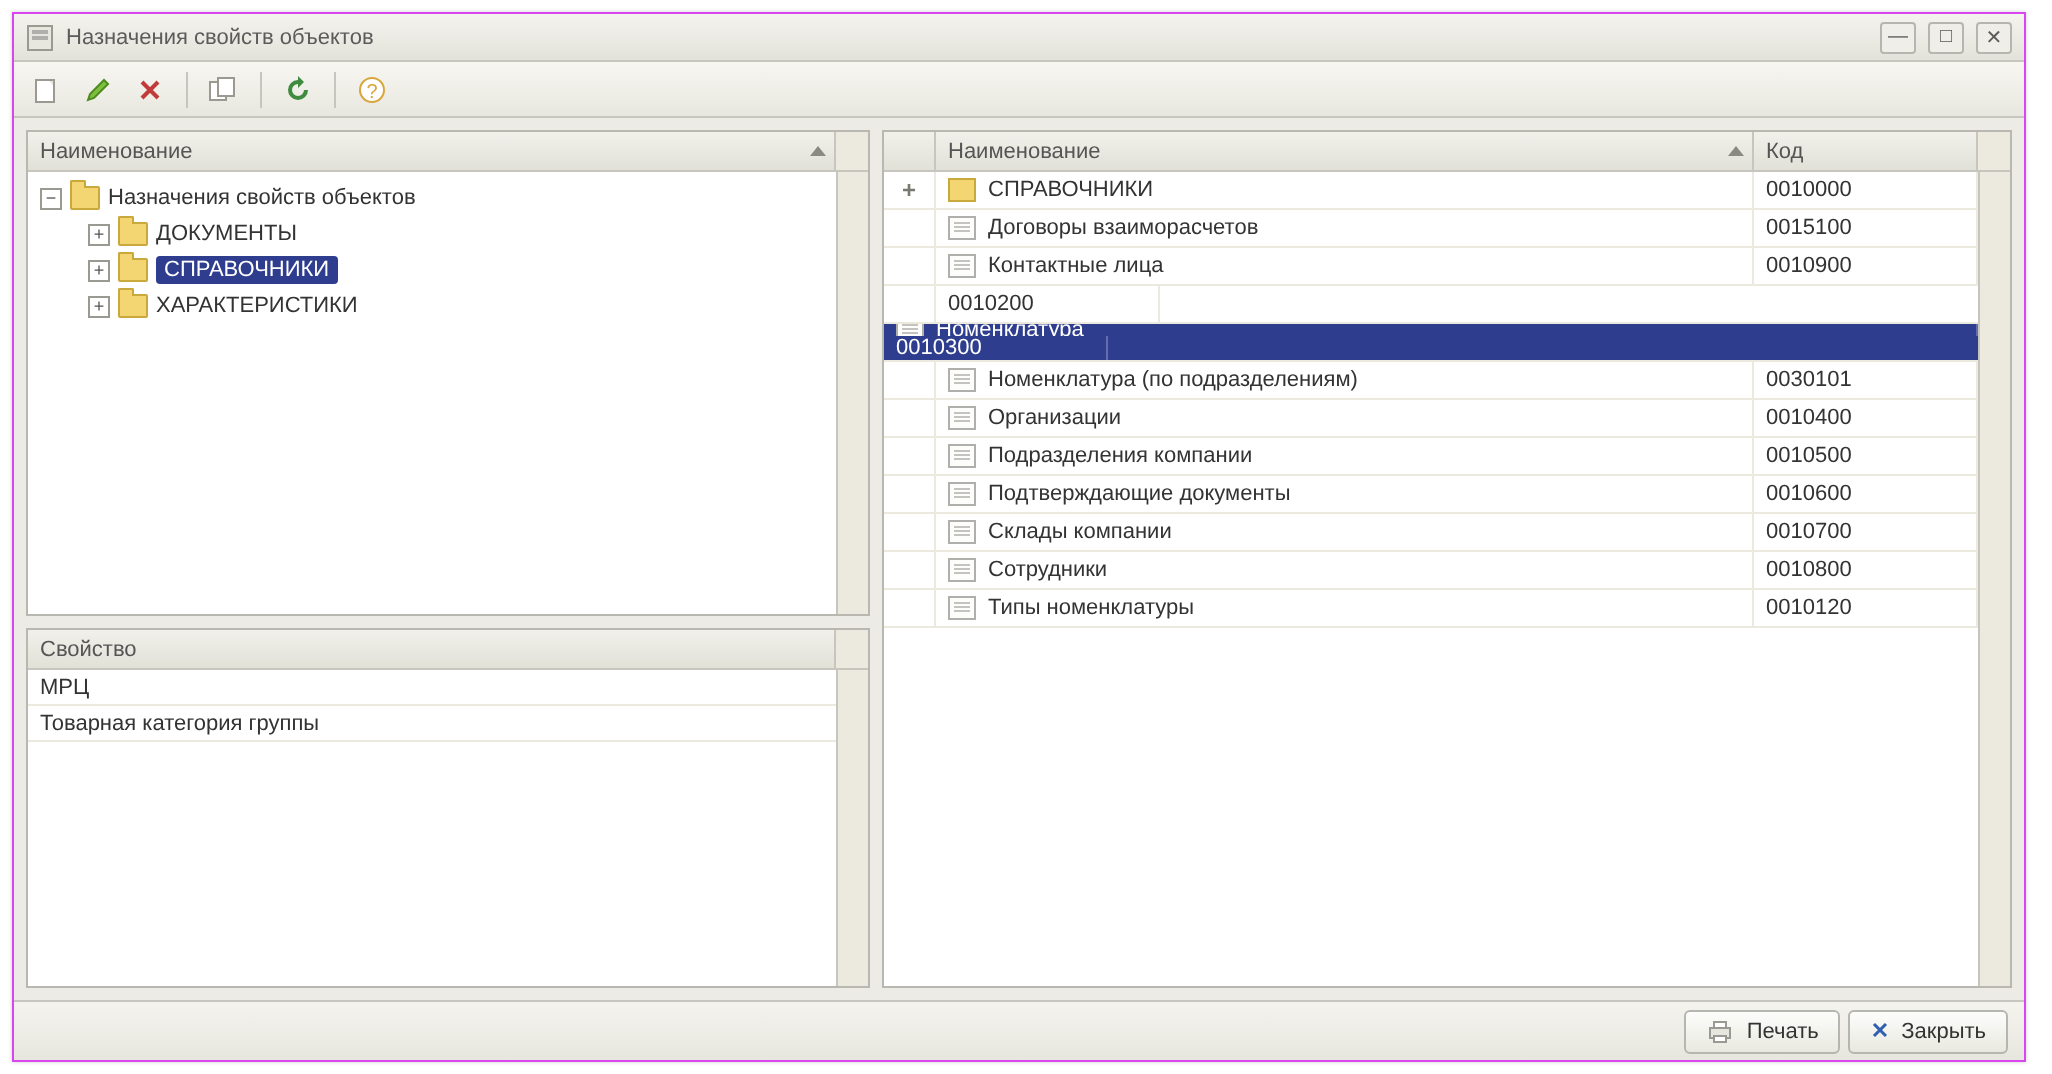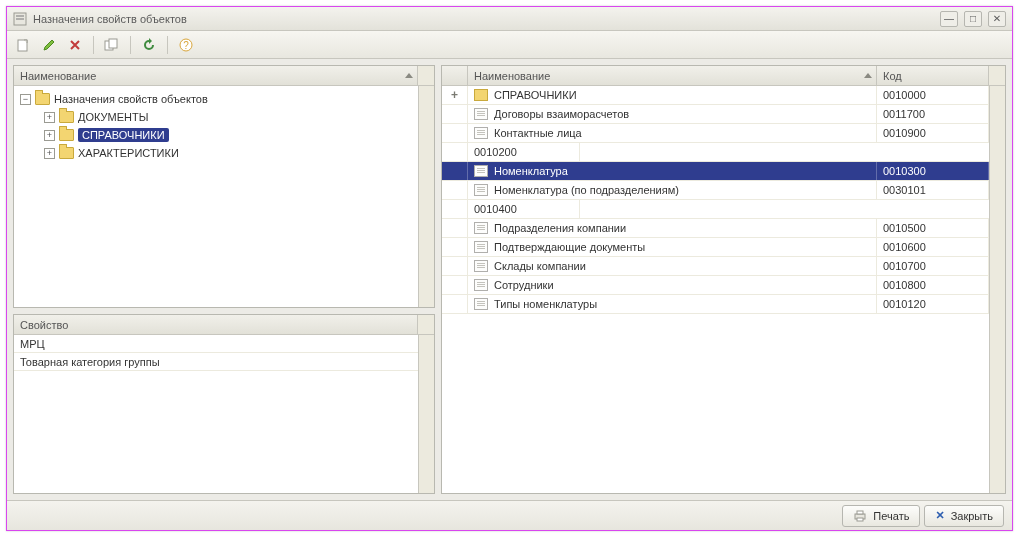--- a/index.html
+++ b/index.html
@@ -160,21 +160,21 @@
     padding: 0 6px;
   }
   
   .grid-body { }
   .grid-row {
     display: flex;
     height: 19px;
     border-bottom: 1px solid #eceade;
     align-items: stretch;
   }
-  .grid-row.selected { background: #2f3d8f; color: #fff; }
+  .grid-row.selected { background: #2f3d8f; color: #fff; flex-direction: column; }
   .grid-row.selected .cell { border-right-color: rgba(255,255,255,.25);}
   .cell {
     border-right: 1px solid #eceade;
     display: flex; align-items: center;
     padding: 0 6px;
     overflow: hidden; white-space: nowrap;
   }
   .cell.mark { width: 26px; justify-content: center; padding: 0; }
   .cell.name { flex: 1; gap: 6px; }
   .cell.code { width: 112px; }
@@ -355,21 +355,21 @@
               <div class="cell code">0010000</div>
             </div>
             <div class="grid-row">
               <div class="cell mark">
                 <span class="mark-plus"></span>
               </div>
               <div class="cell name">
                 <span class="row-icon"></span>
                 <span>Договоры взаиморасчетов</span>
               </div>
-              <div class="cell code">0011700</div>
+              <div class="cell code">0015100</div>
             </div>
             <div class="grid-row">
               <div class="cell mark">
                 <span class="mark-plus"></span>
               </div>
               <div class="cell name">
                 <span class="row-icon"></span>
                 <span>Контактные лица</span>
               </div>
               <div class="cell code">0010900</div>
@@ -396,20 +396,24 @@
               </div>
               <div class="cell name">
                 <span class="row-icon"></span>
                 <span>Номенклатура (по подразделениям)</span>
               </div>
               <div class="cell code">0030101</div>
             </div>
             <div class="grid-row">
               <div class="cell mark">
                 <span class="mark-plus"></span>
+              </div>
+              <div class="cell name">
+                <span class="row-icon"></span>
+                <span>Организации</span>
               </div>
               <div class="cell code">0010400</div>
             </div>
             <div class="grid-row">
               <div class="cell mark">
                 <span class="mark-plus"></span>
               </div>
               <div class="cell name">
                 <span class="row-icon"></span>
                 <span>Подразделения компании</span>

